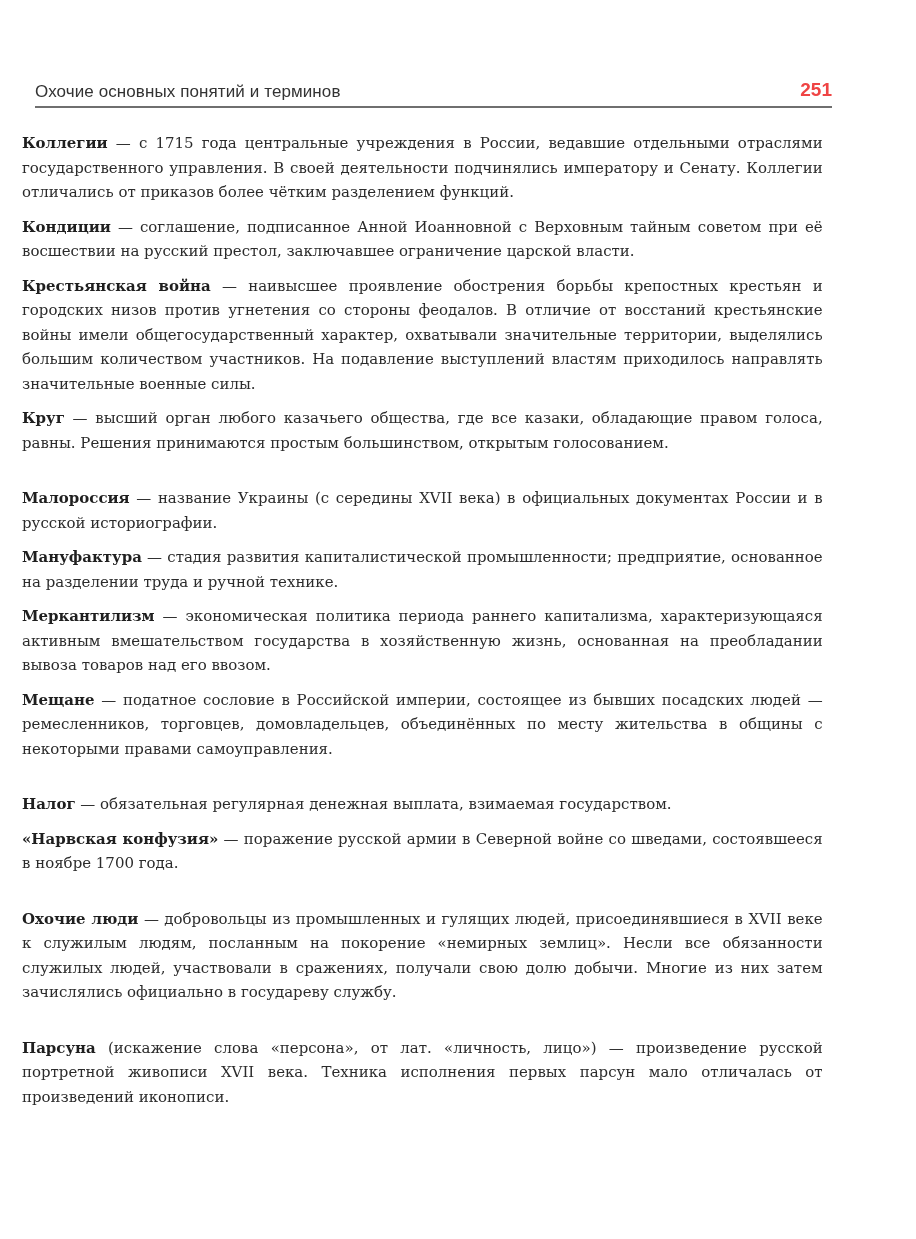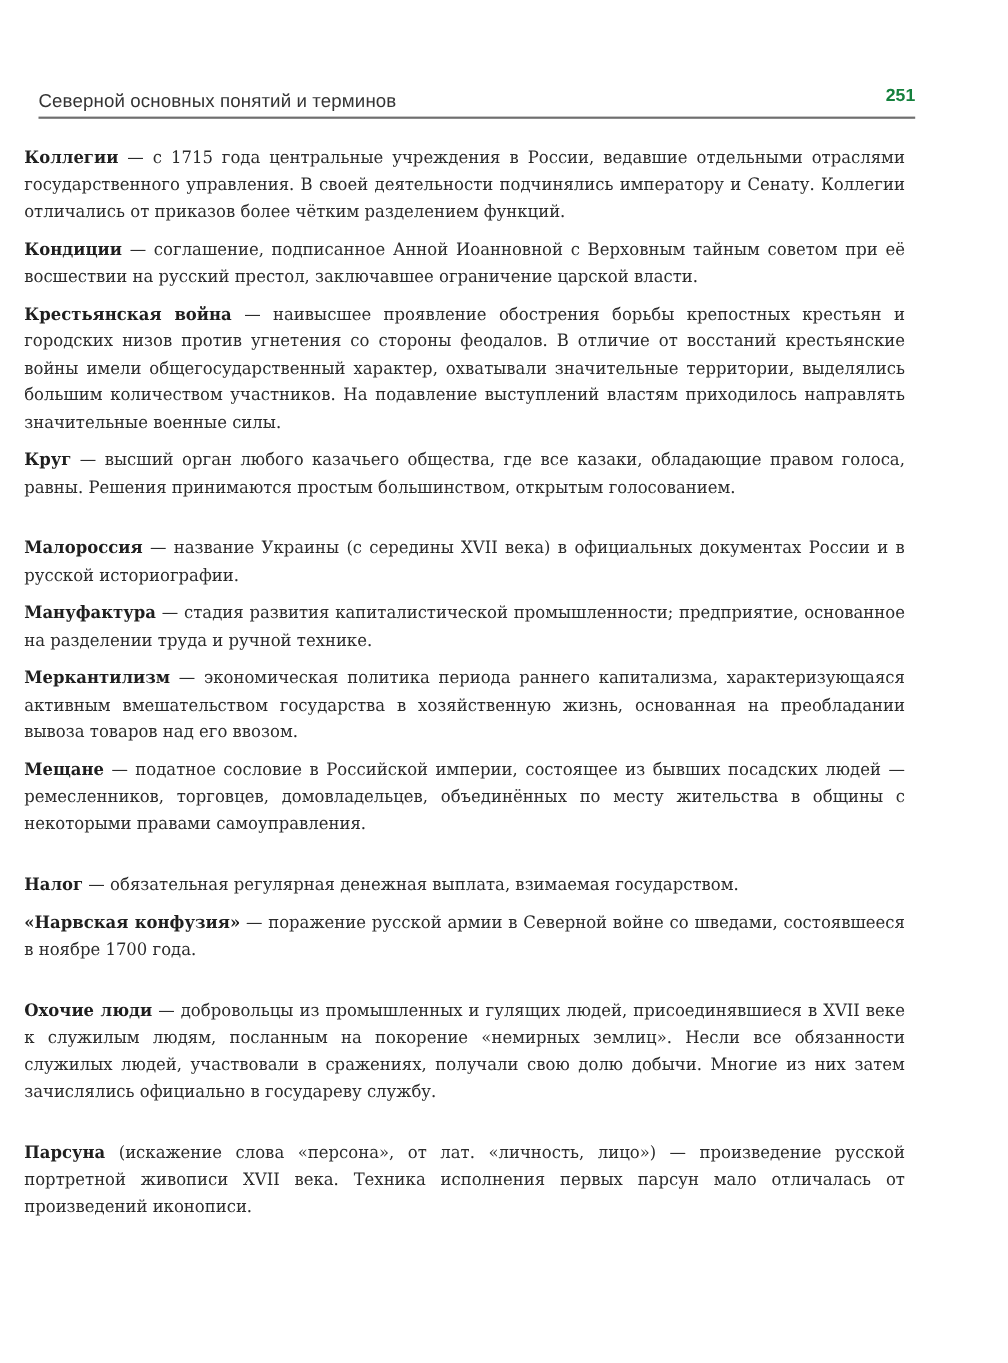--- a/index.html
+++ b/index.html
@@ -28,23 +28,23 @@
       font-family: "Liberation Sans", sans-serif;
       font-size: 17px;
       color: #333333;
       letter-spacing: 0.1px;
     }
     .page-number {
       position: absolute;
       right: 0;
       top: -1px;
       font-family: "Liberation Sans", sans-serif;
-      font-size: 16px;
+      font-size: 19px;
       font-weight: bold;
-      color: #15803d;
+      color: #ef4444;
     }
     .header-rule {
       position: absolute;
       left: 35px;
       top: 106px;
       width: 797px;
       height: 2px;
       background: #6f6f6f;
     }
     .entries {
@@ -69,21 +69,21 @@
       color: #1f1f1f;
     }
     .group-gap {
       height: 21px;
     }
   </style>
 </head>
 <body>
 
 <div class="page-header">
-  <span class="running-title">Северной основных понятий и терминов</span>
+  <span class="running-title">Охочие основных понятий и терминов</span>
   <span class="page-number">251</span>
 </div>
 <div class="header-rule"></div>
 
 <div class="entries">
 
   <p class="entry"><span class="term">Коллегии</span><span> — с 1715 года центральные учреждения в России, ведавшие отдельными отраслями государственного управления. В своей деятельности подчинялись императору и Сенату. Коллегии отличались от приказов более чётким разделением функций.</span></p>
 
   <p class="entry"><span class="term">Кондиции</span><span> — соглашение, подписанное Анной Иоанновной с Верховным тайным советом при её восшествии на русский престол, заключавшее ограничение царской власти.</span></p>
 

